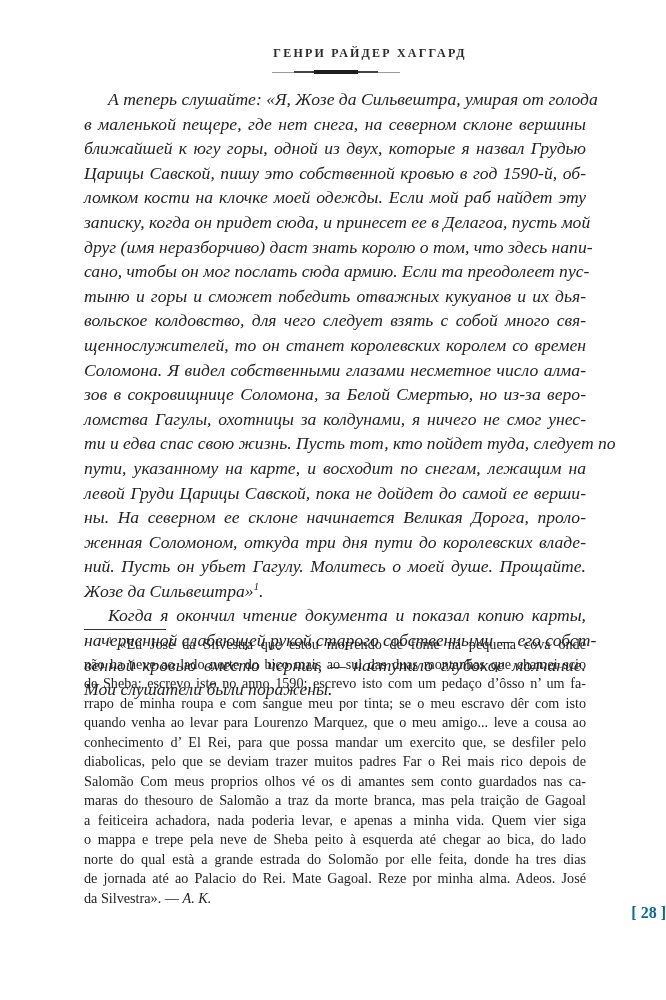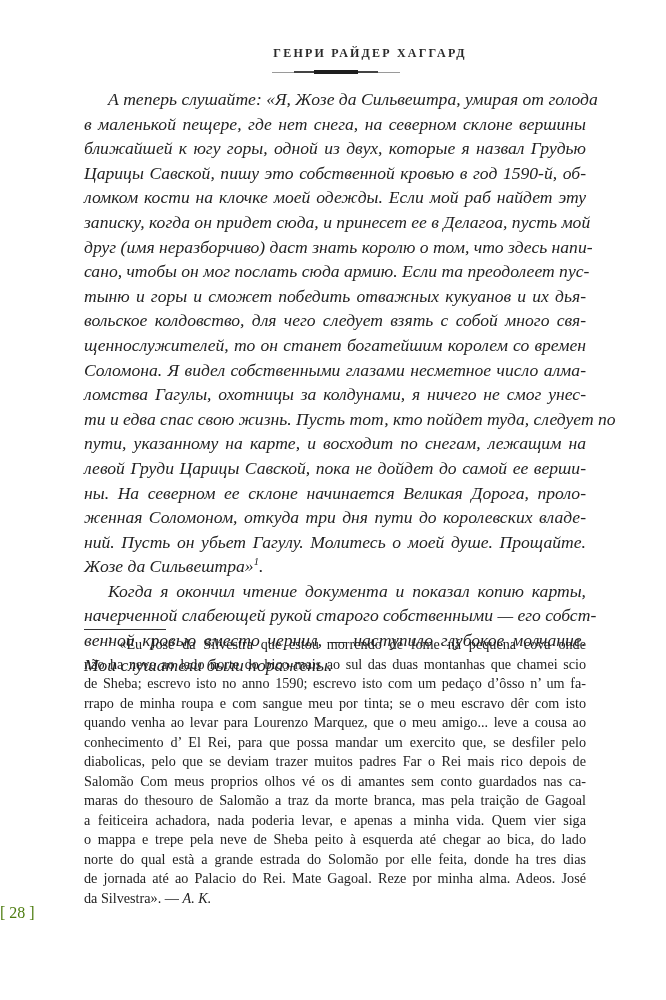--- a/index.html
+++ b/index.html
@@ -32,22 +32,22 @@
     position: absolute; top: 629px; left: 84px; width: 82px; height: 1px; background: #333;
   }
   .footnote {
     position: absolute; top: 635px; left: 84px; width: 502px;
     font-size: 14.2px; line-height: 19.5px;
   }
   .footnote .line { text-align-last: justify; }
   .footnote .line.last { text-align-last: left; text-align: center; }
   sup { font-size: 60%; line-height: 0; vertical-align: super; }
   .page-number {
-    position: absolute; top: 904px; left: 0; width: 666px; text-align: left;
-    font-size: 16px; font-weight: normal; color: #4d7c0f;
+    position: absolute; top: 904px; left: 0; width: 666px; text-align: right;
+    font-size: 16px; font-weight: bold; color: #0369a1;
   }
   .initials { font-style: italic; }
 </style>
 </head>
 <body>
 
 <div class="running-head">ГЕНРИ РАЙДЕР ХАГГАРД</div>
 <div class="ornament">
   <div class="thin"></div>
   <div class="mid"></div>
@@ -59,22 +59,23 @@
       <span class="line indent ">А теперь слушайте: «Я, Жозе да Сильвештра, умирая от голода</span>
       <span class="line ">в маленькой пещере, где нет снега, на северном склоне вершины</span>
       <span class="line ">ближайшей к югу горы, одной из двух, которые я назвал Грудью</span>
       <span class="line ">Царицы Савской, пишу это собственной кровью в год 1590-й, об-</span>
       <span class="line ">ломком кости на клочке моей одежды. Если мой раб найдет эту</span>
       <span class="line ">записку, когда он придет сюда, и принесет ее в Делагоа, пусть мой</span>
       <span class="line ">друг (имя неразборчиво) даст знать королю о том, что здесь напи-</span>
       <span class="line ">сано, чтобы он мог послать сюда армию. Если та преодолеет пус-</span>
       <span class="line ">тыню и горы и сможет победить отважных кукуанов и их дья-</span>
       <span class="line ">вольское колдовство, для чего следует взять с собой много свя-</span>
-      <span class="line ">щеннослужителей, то он станет богатейшим королем со времен</span>
+      <span class="line ">щеннослужителей, то он станет королевских королем со времен</span>
       <span class="line ">Соломона. Я видел собственными глазами несметное число алма-</span>
+      <span class="line ">зов в сокровищнице Соломона, за Белой Смертью, но из-за веро-</span>
       <span class="line ">ломства Гагулы, охотницы за колдунами, я ничего не смог унес-</span>
       <span class="line ">ти и едва спас свою жизнь. Пусть тот, кто пойдет туда, следует по</span>
       <span class="line ">пути, указанному на карте, и восходит по снегам, лежащим на</span>
       <span class="line ">левой Груди Царицы Савской, пока не дойдет до самой ее верши-</span>
       <span class="line ">ны. На северном ее склоне начинается Великая Дорога, проло-</span>
       <span class="line ">женная Соломоном, откуда три дня пути до королевских владе-</span>
       <span class="line ">ний. Пусть он убьет Гагулу. Молитесь о моей душе. Прощайте.</span>
       <span class="line last">Жозе да Сильвештра»<sup>1</sup><span>.</span></span>
     </div>
   <div id="p2">

